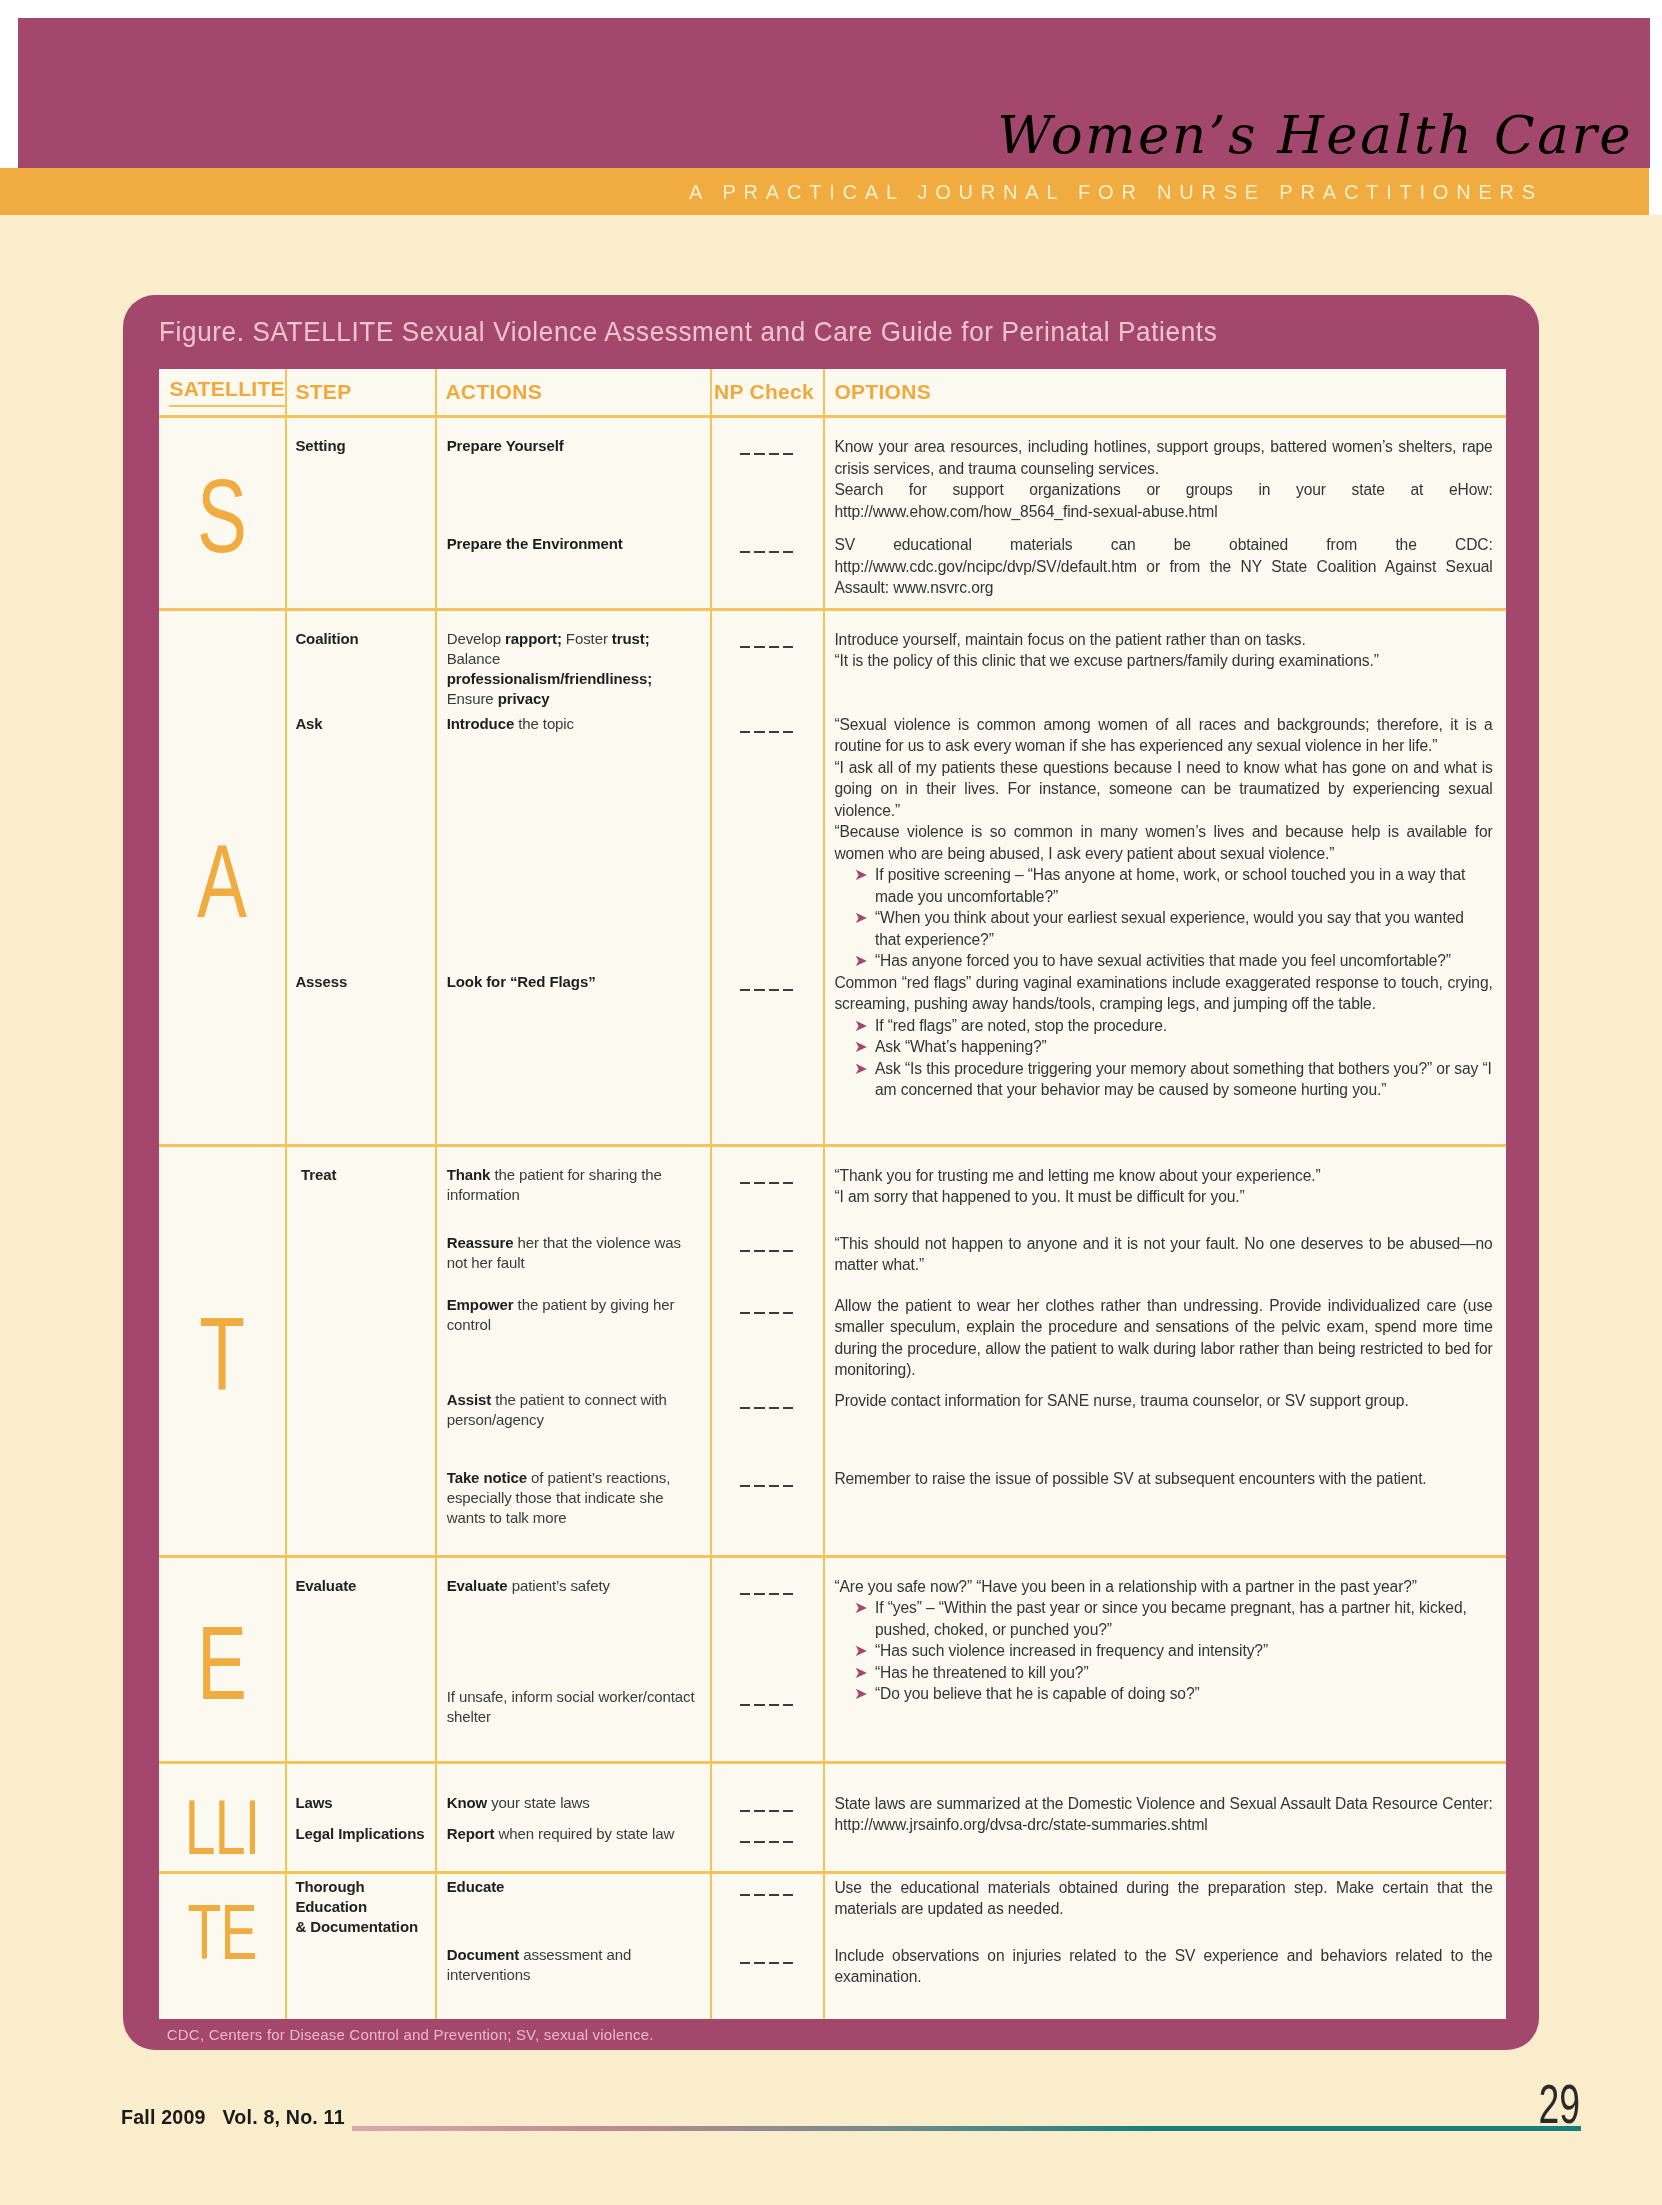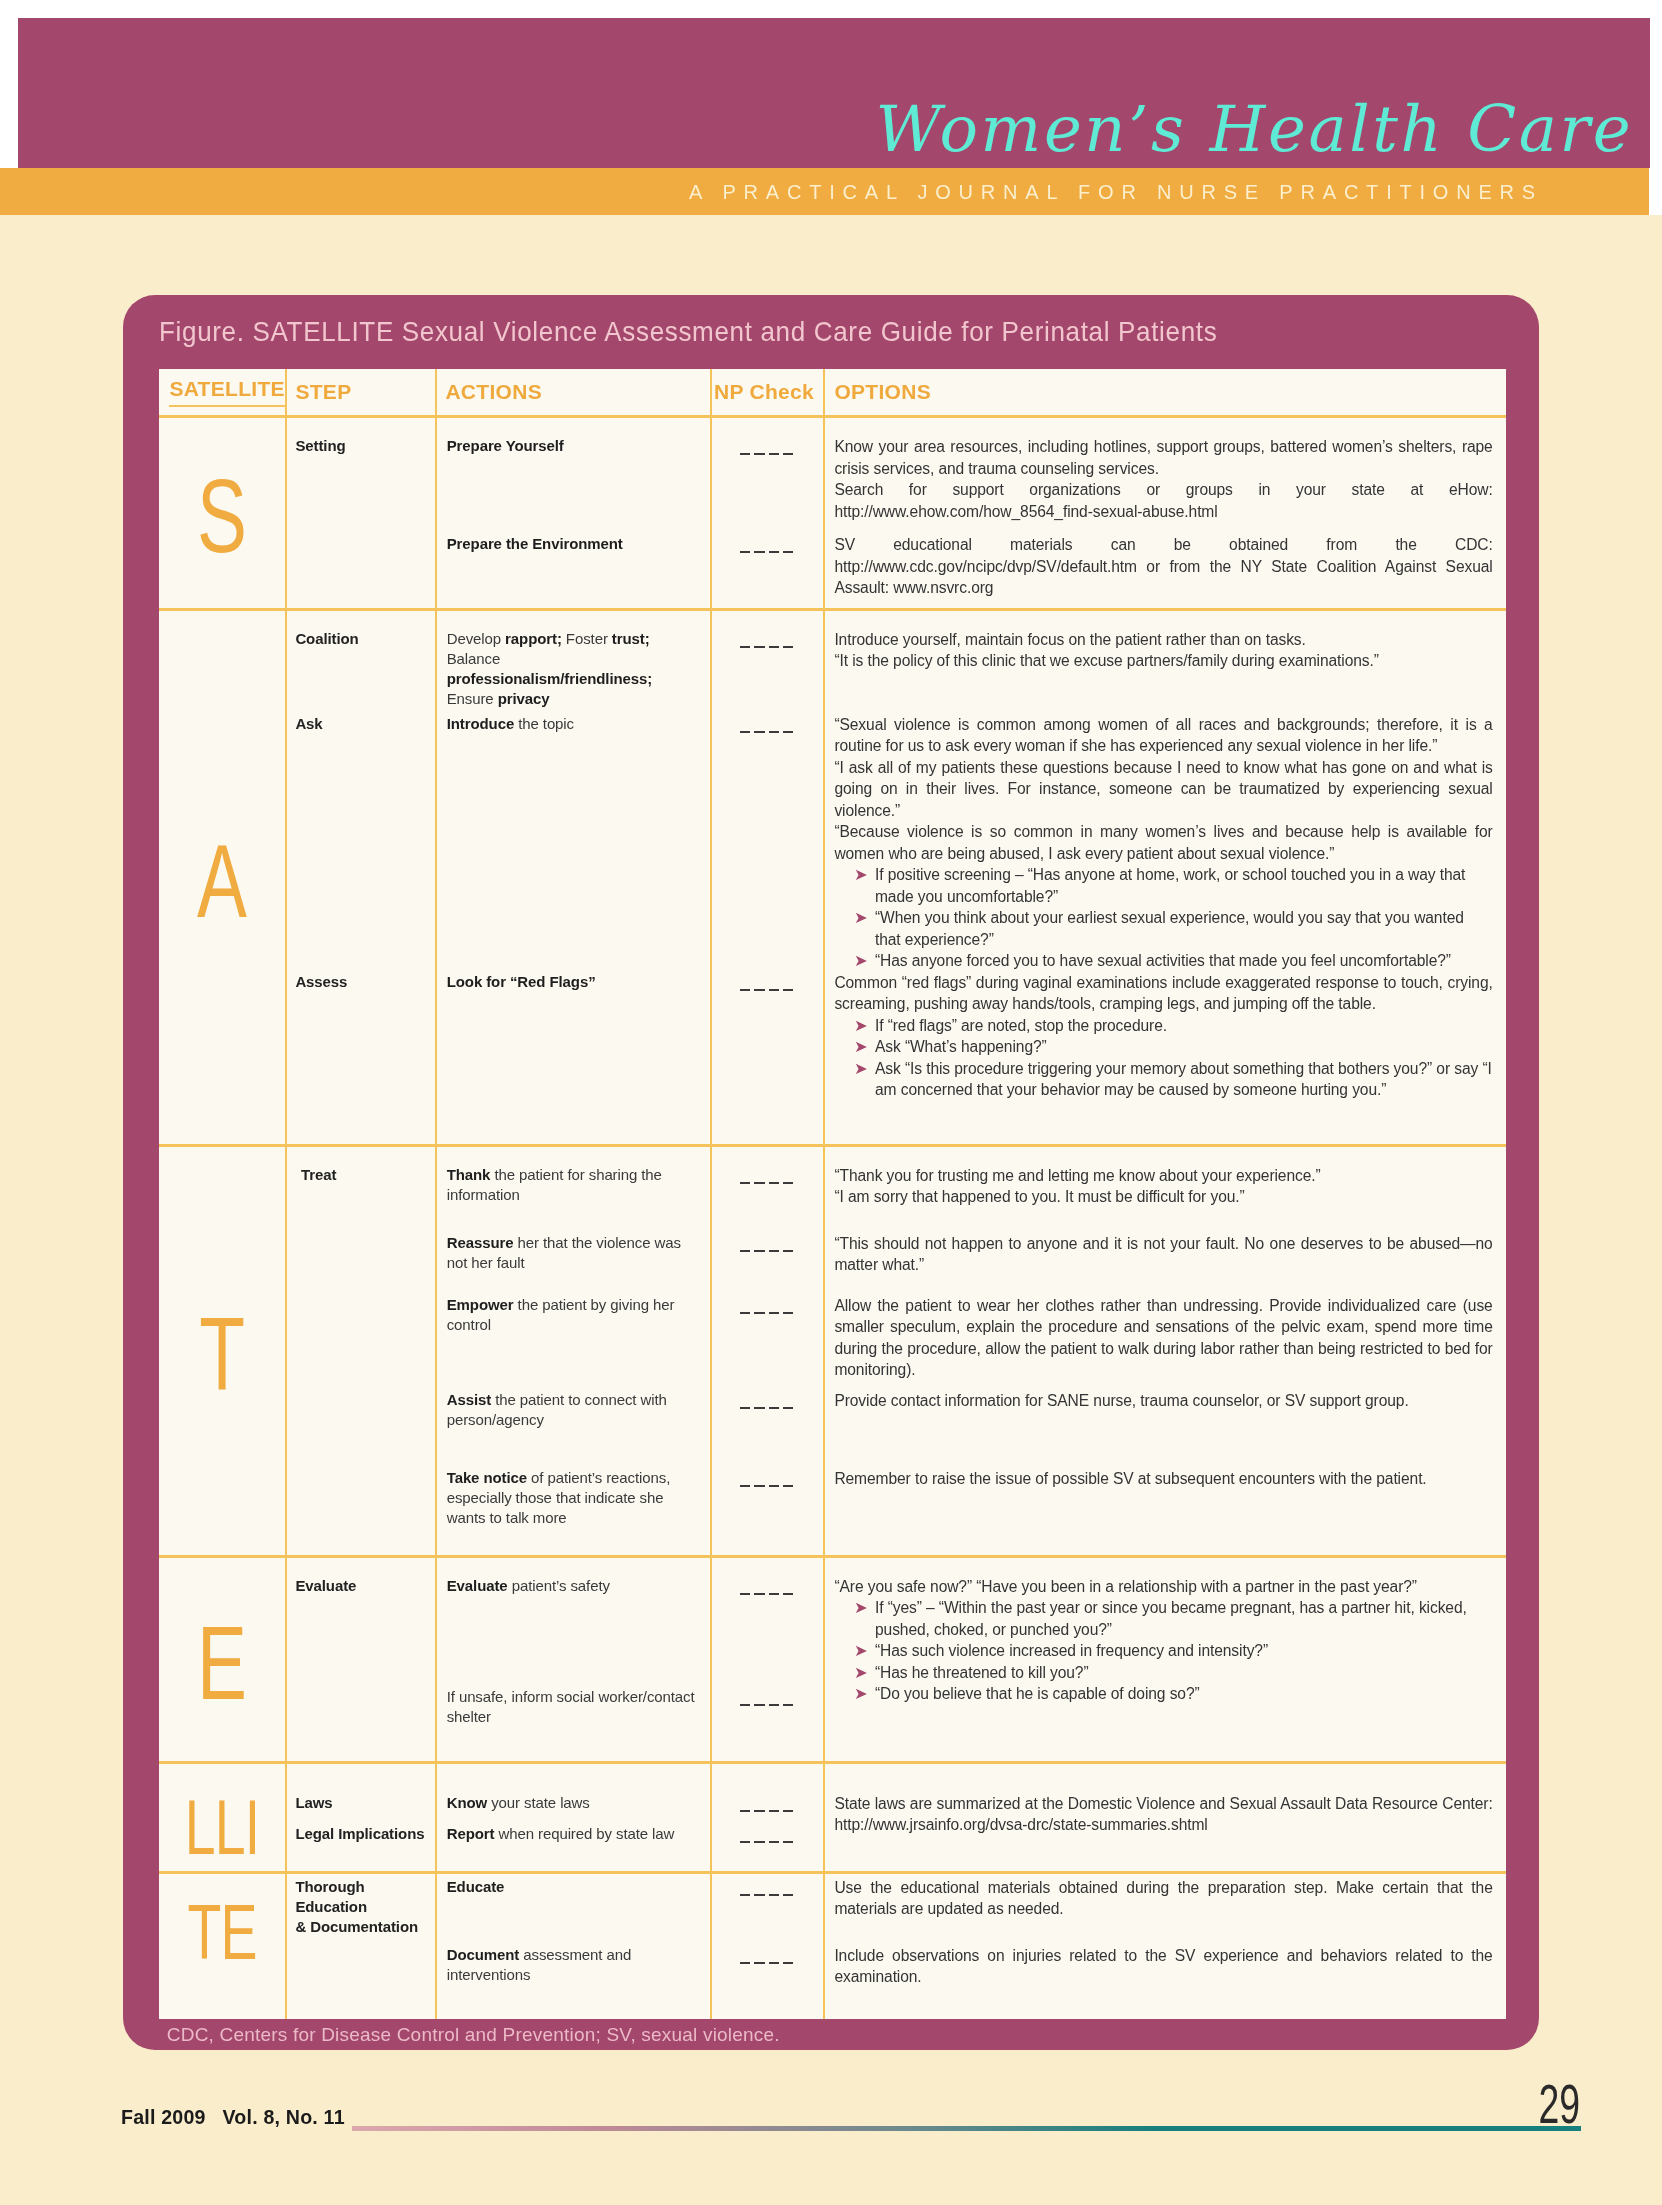--- a/index.html
+++ b/index.html
@@ -19,21 +19,21 @@
     width:1662px;height:2205px;position:relative;overflow:hidden;
     background:#ffffff;
     font-family:"Liberation Sans", sans-serif;
     color:var(--ink);
   }
   .page-bg{position:absolute;top:215px;left:0;right:0;bottom:0;background:var(--cream);}
   .masthead{position:absolute;left:17.6px;top:18px;width:1632px;height:150px;background:var(--maroon);}
   .masthead-title{
     position:absolute;right:16.3px;bottom:3.9px;
     font-family:"DejaVu Serif", serif;font-style:italic;font-weight:400;
-    font-size:64px;line-height:1.1;color:#5eead4;letter-spacing:2.6px;white-space:nowrap;
+    font-size:53px;line-height:1.1;color:#000000;letter-spacing:2.6px;white-space:nowrap;
   }
   .tagband{position:absolute;left:0;top:168px;width:1649px;height:47px;background:var(--gold);}
   .tagline{
     position:absolute;right:106px;top:0;height:47px;line-height:48px;
     font-size:20px;letter-spacing:7.8px;color:#FBEFCE;white-space:nowrap;
   }
 
   .figure{
     position:absolute;left:123px;top:295px;width:1416px;min-height:1755px;
     background:var(--maroon);box-sizing:border-box;
@@ -43,21 +43,21 @@
   .figure-title{
     height:74px;display:flex;align-items:center;
     color:var(--pink-title);font-size:28px;letter-spacing:0.7px;white-space:nowrap;
   }
   .figure-title > span{display:inline-block;transform:scaleX(.93);transform-origin:left center;}
   .table-area{
     background:var(--paper);flex:1;position:relative;width:100%;
   }
   .figure-footnote{
     height:31px;display:flex;align-items:center;
-    color:var(--pink-footnote);font-size:19px;letter-spacing:0.2px;padding-left:7.8px;
+    color:var(--pink-footnote);font-size:15px;letter-spacing:0.2px;padding-left:7.8px;
   }
 
   .t-header{
     display:grid;grid-template-columns:126px 150px 276px 113px 683px;
     height:46px;align-items:center;border-bottom:3.9px solid var(--gold-line);
   }
   .t-header .th{font-size:21px;font-weight:bold;color:var(--gold-text);padding-left:10.4px;letter-spacing:0.3px;}
   .t-header .th.c3{padding-left:3px;}
   .t-header .th.c0 > span{display:inline-block;border-bottom:2.6px solid var(--gold-line);padding-bottom:3.3px;}
 

